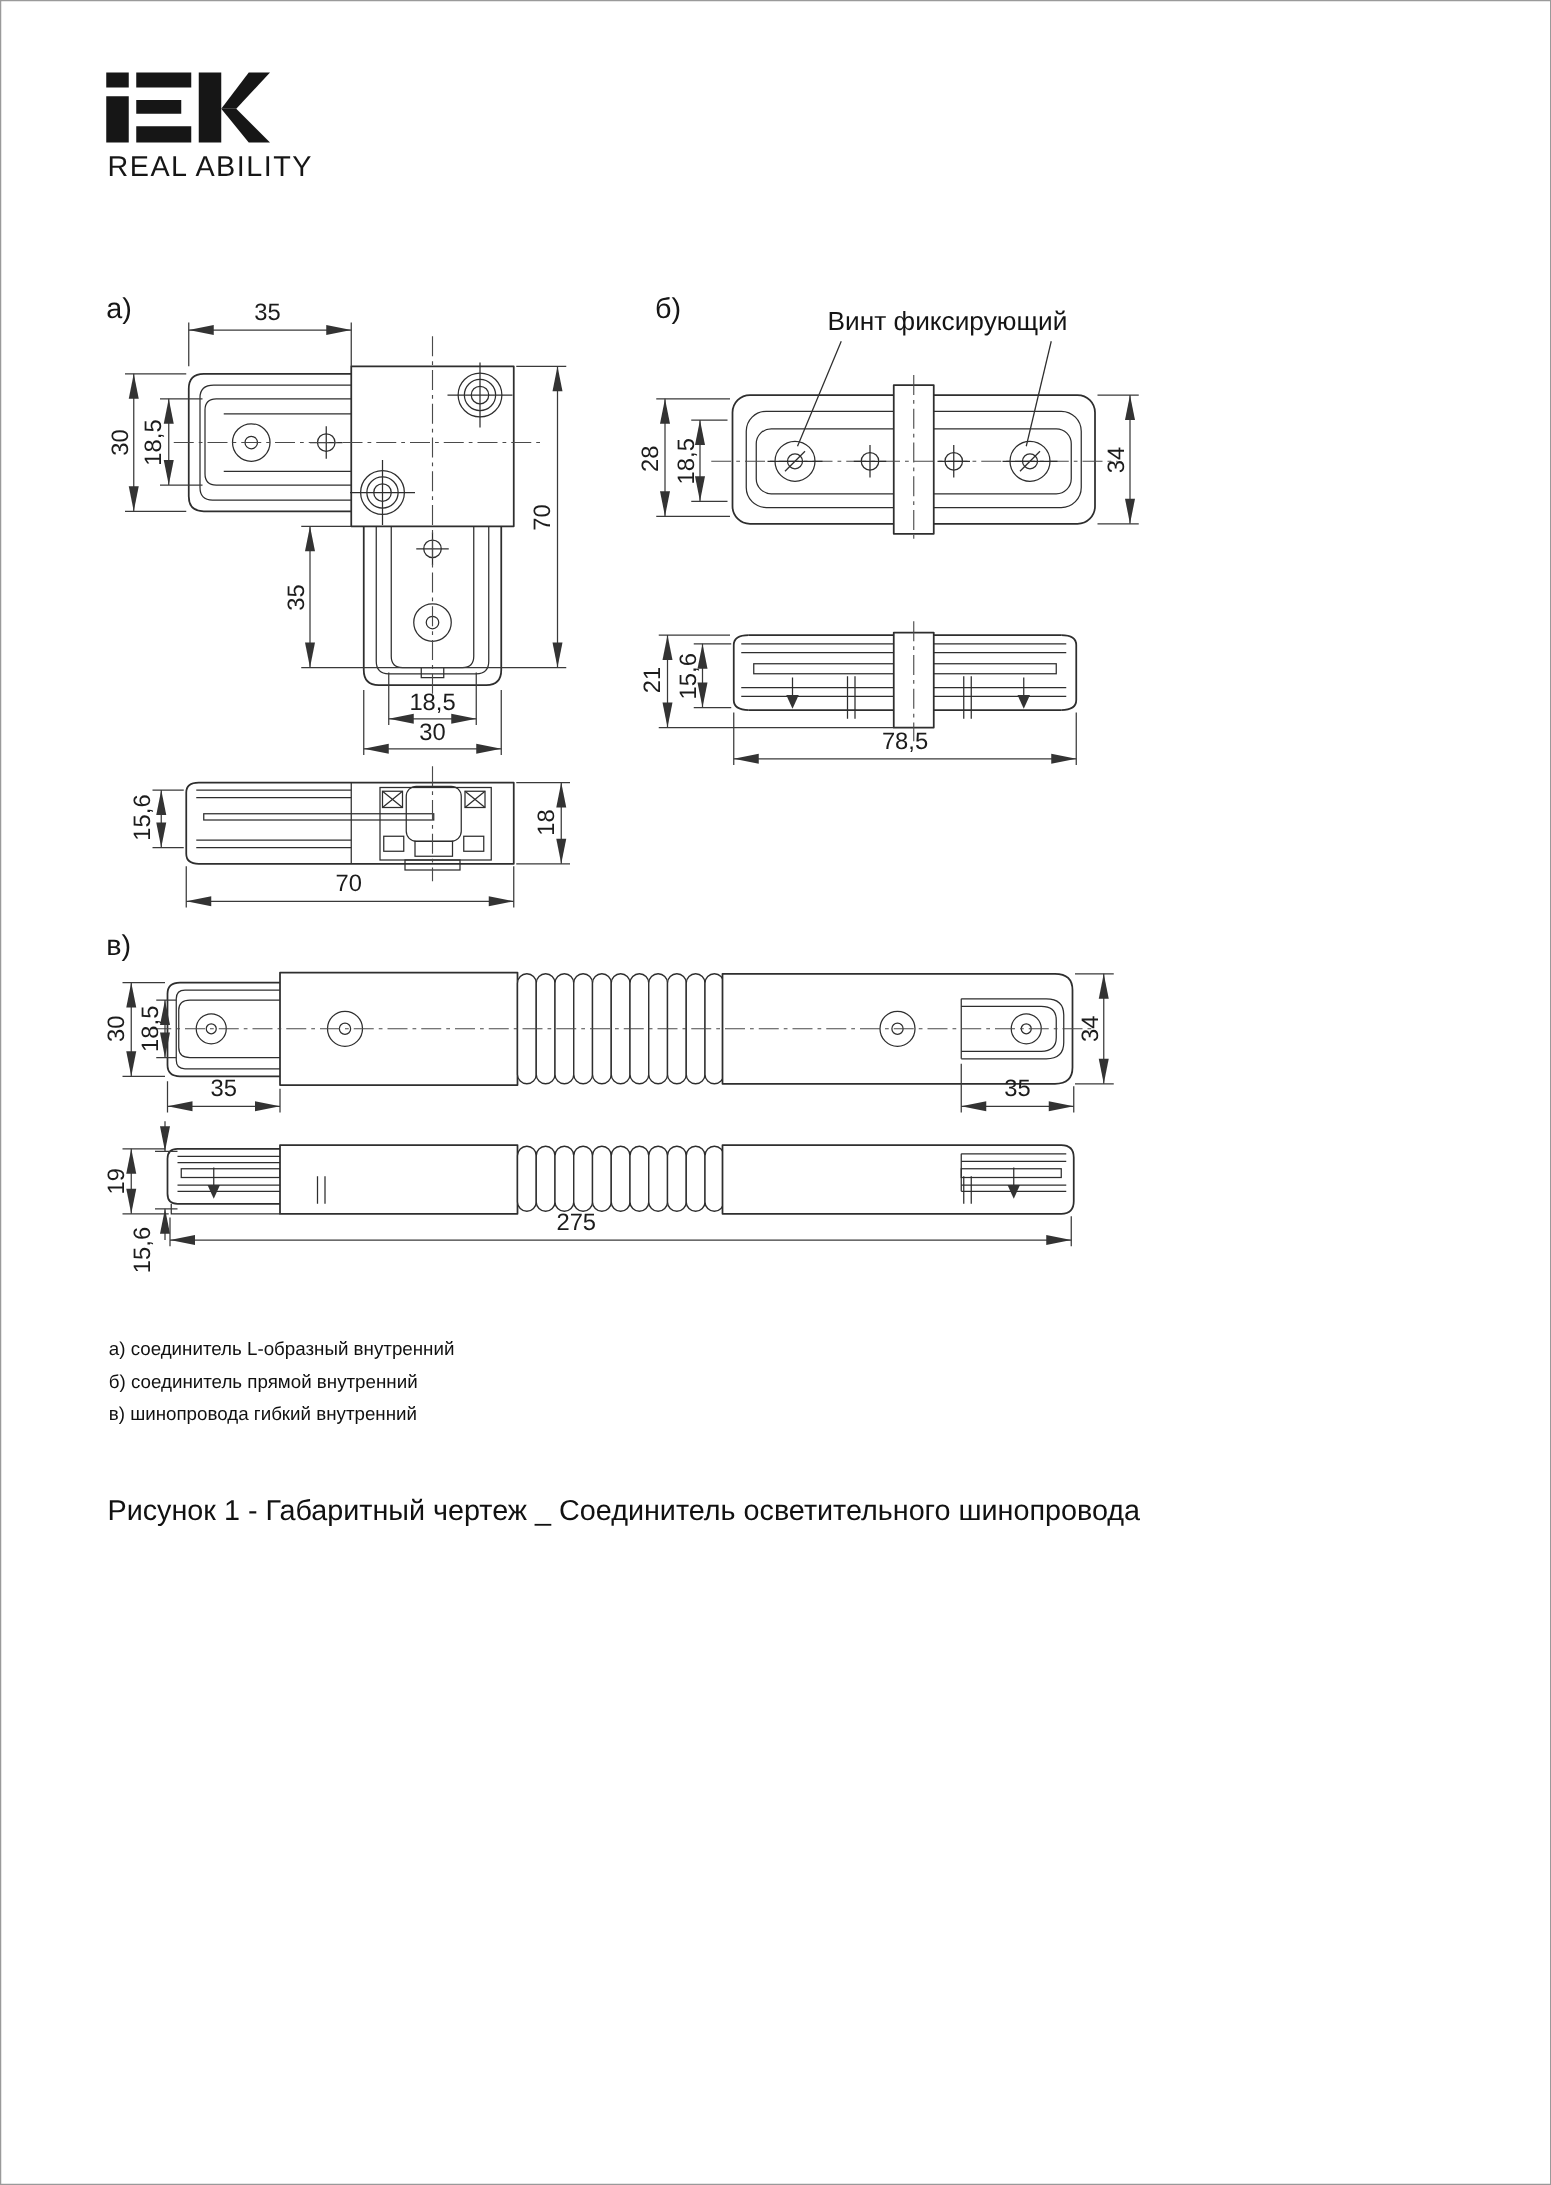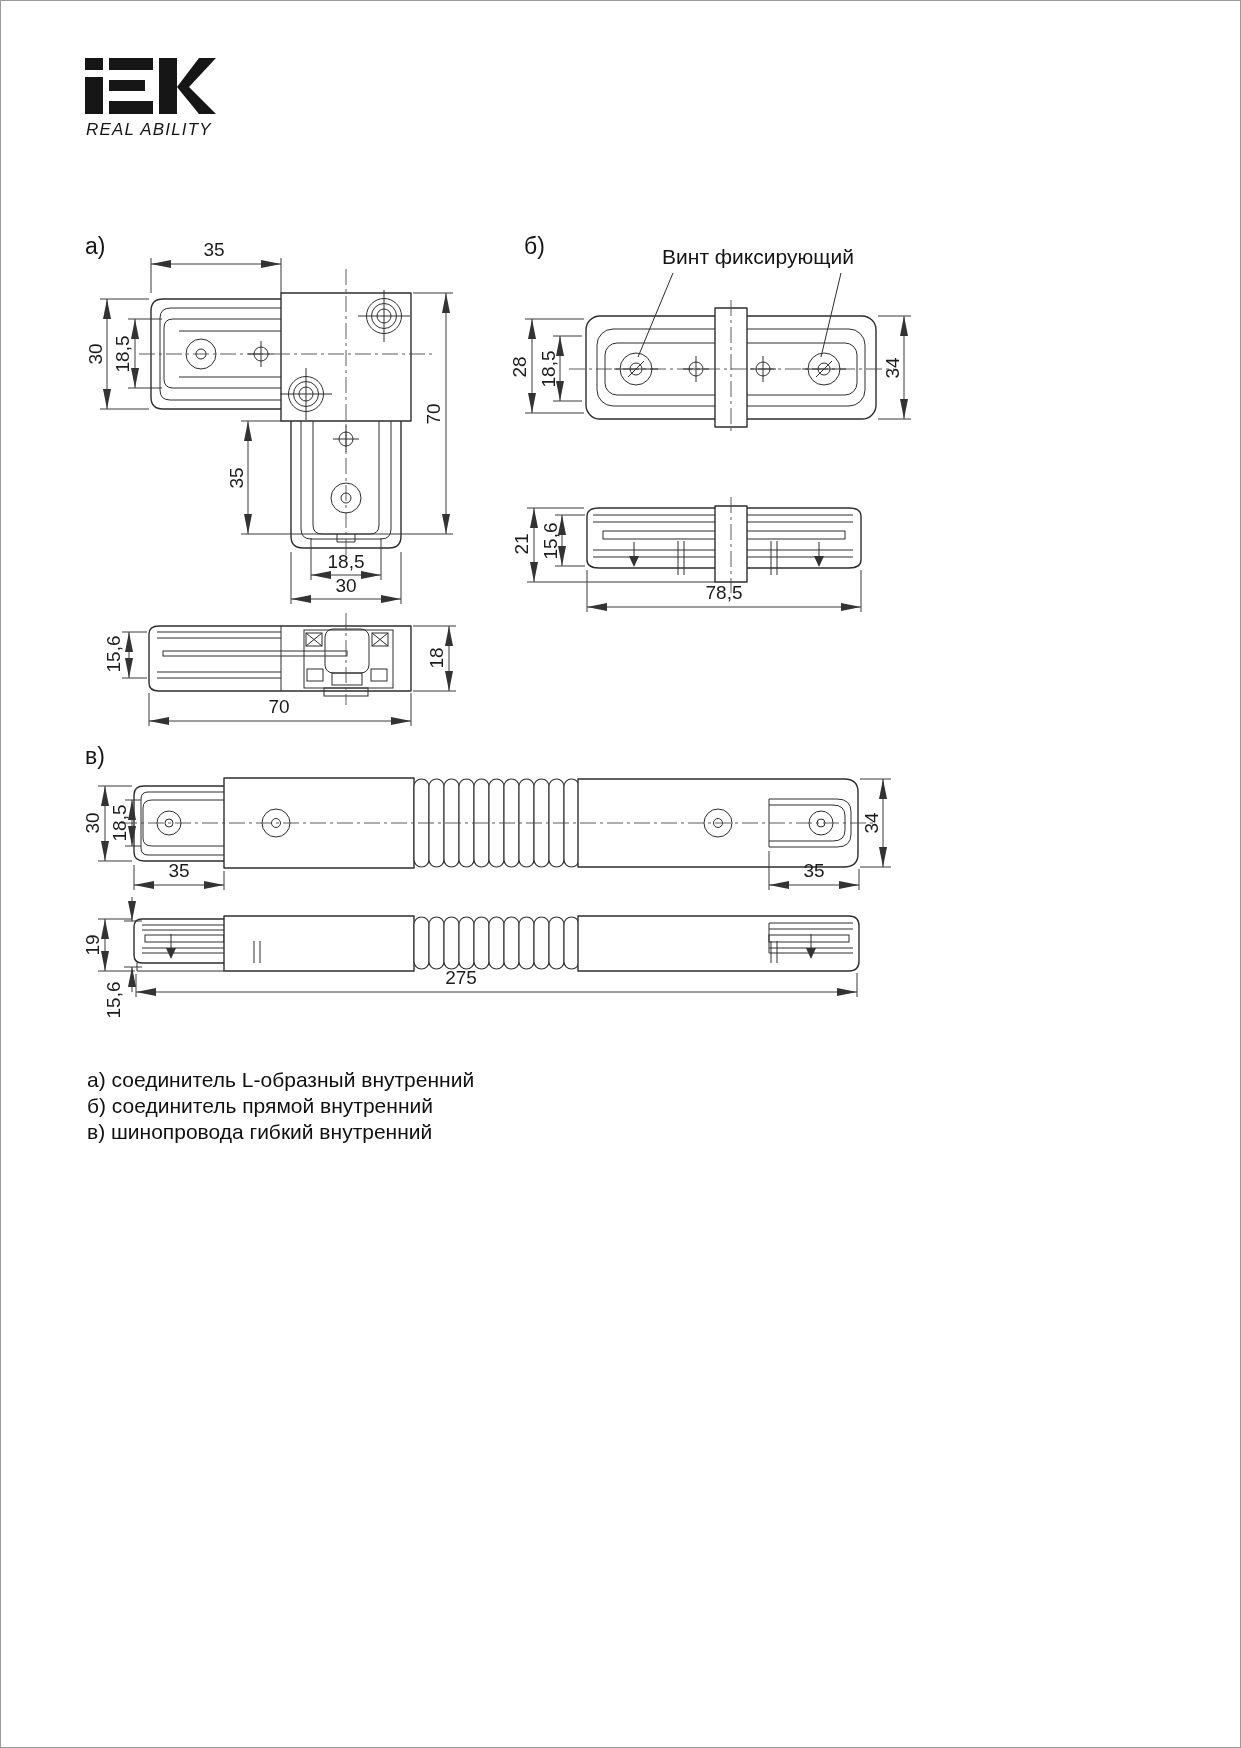--- a/index.html
+++ b/index.html
@@ -1,22 +1,22 @@
 <!DOCTYPE html>
 <html><head>
 <meta charset="utf-8">
 <style>
   html,body{margin:0;padding:0;background:#e8e8e8;}
   .page{position:relative;width:1241px;height:1748px;background:#ffffff;
         box-sizing:border-box;border:1px solid #9a9a9a;overflow:hidden;
         font-family:"Liberation Sans",sans-serif;}
   .abs{position:absolute;}
-  .tagline{position:absolute;left:85px;top:119px;font-size:17px;letter-spacing:1.2px;
-           color:#161616;font-weight:500;font-style:italic;}
-  .captions{position:absolute;left:86px;top:1066px;font-size:21px;line-height:26px;color:#111;}
+  .tagline{position:absolute;left:85px;top:119px;font-size:23px;letter-spacing:1.2px;
+           color:#161616;font-weight:500;}
+  .captions{position:absolute;left:86px;top:1066px;font-size:15px;line-height:26px;color:#111;}
   .figcap{position:absolute;left:85px;top:1194px;font-size:23px;color:#111;}
   svg text{font-family:"Liberation Sans",sans-serif;}
   .ol{stroke:#2e2e2e;stroke-width:1.4;fill:none;stroke-linejoin:round;}
   .olw{stroke:#2e2e2e;stroke-width:1.4;fill:#fff;stroke-linejoin:round;}
   .tl{stroke:#2e2e2e;stroke-width:1;fill:none;}
   .dl{stroke:#3a3a3a;stroke-width:1;fill:none;}
   .cl{stroke:#4a4a4a;stroke-width:.9;fill:none;stroke-dasharray:16 4 3 4;}
   .dt{font-size:19px;fill:#1c1c1c;}
   .lbl{font-size:23px;fill:#161616;}
   .ann{font-size:21px;fill:#141414;}
@@ -343,14 +343,15 @@
   </svg>
 
   <div class="tagline">REAL ABILITY</div>
 
   <div class="captions">
     <div>а) соединитель L-образный внутренний</div>
     <div>б) соединитель прямой внутренний</div>
     <div>в) шинопровода гибкий внутренний</div>
   </div>
 
+  <div class="figcap">Рисунок 1 - Габаритный чертеж _ Соединитель осветительного шинопровода</div>
 
 </div>
 
 </body></html>

